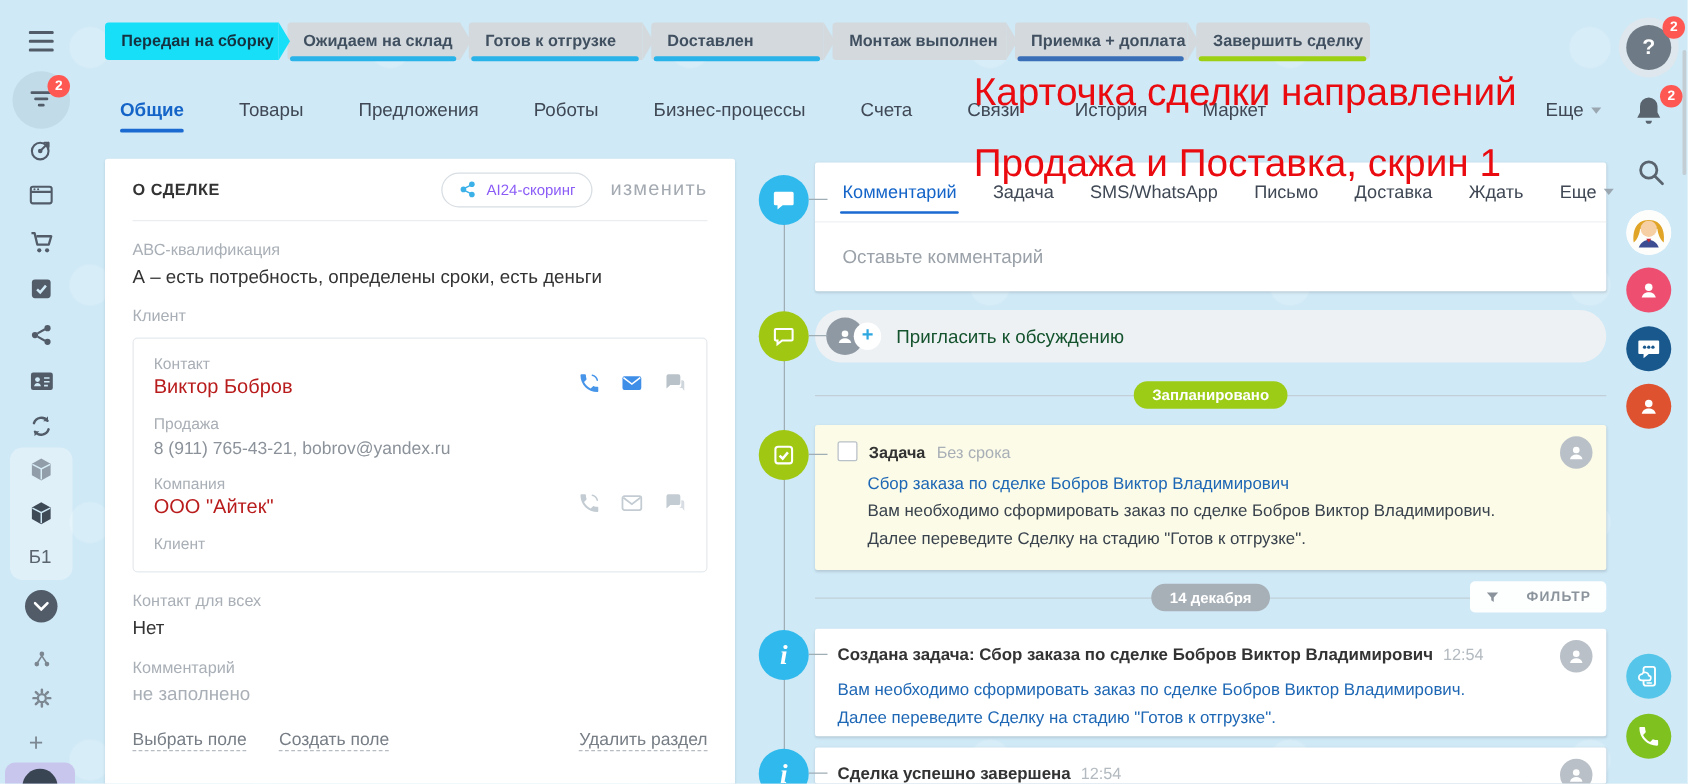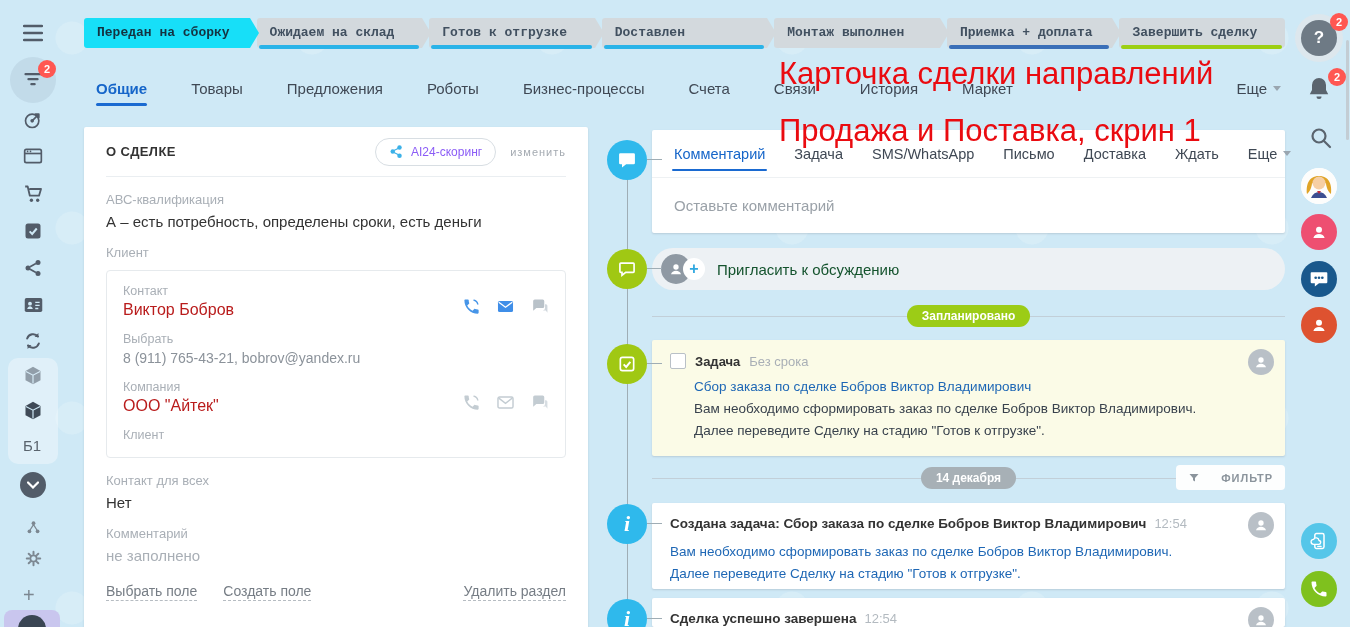--- a/index.html
+++ b/index.html
@@ -5,21 +5,21 @@
   html,body{margin:0;padding:0;}
   body{font-family:"Liberation Sans",sans-serif;}
   .page{position:relative;width:1350px;height:627px;overflow:hidden;
     background-color:#cfe9f6;
     background-image:
       radial-gradient(circle at 30% 20%, rgba(255,255,255,.16) 0 16px, transparent 17px),
       radial-gradient(circle at 70% 70%, rgba(255,255,255,.12) 0 22px, transparent 23px);
     background-size:240px 190px, 300px 240px;}
 
   
-  .stage-bar{position:absolute;left:84px;top:18px;width:1201px;display:flex;gap:7px;font-family:Liberation Mono, monospace;}
+  .stage-bar{position:absolute;left:84px;top:18px;width:1012px;display:flex;gap:7px;}
   .stage{position:relative;flex:1;height:30px;background:#d3d9dd;line-height:30px;
     padding-left:13px;font-size:13px;font-weight:bold;color:#415060;white-space:nowrap;
     border-radius:3px 0 0 3px;cursor:pointer;}
   .stage::after{content:'';position:absolute;right:-9px;top:0;z-index:2;
     border-top:15px solid transparent;border-bottom:15px solid transparent;border-left:9px solid #d3d9dd;}
   .stage.current{background:#17dff8;color:#143240;}
   .stage.current::after{border-left-color:#17dff8;}
   .stage.last{border-radius:3px 4px 4px 3px;}
   .stage.last::after{display:none;}
   .stage .under{position:absolute;left:2px;right:3px;bottom:-1px;height:4px;border-radius:2px;}
@@ -41,21 +41,21 @@
 
   
   .deal-panel{position:absolute;left:84px;top:127px;width:504px;height:510px;background:#fff;border-radius:2px;
     box-shadow:0 1px 2px rgba(83,92,105,.22);padding:0 22px;box-sizing:border-box;}
   .dp-header{height:49px;display:flex;align-items:center;}
   .dp-title{font-size:13px;font-weight:bold;color:#333;letter-spacing:.4px;}
   .dp-right{margin-left:auto;display:flex;align-items:center;gap:14px;}
   .ai-pill{display:flex;align-items:center;gap:7px;border:1px solid #d8dee3;border-radius:14px;height:26px;
     padding:0 13px;cursor:pointer;background:#fff;}
   .ai-pill span{font-size:12px;font-weight:normal;color:#8b5cf6;}
-  .edit-link{font-size:11px;color:#a4aab1;letter-spacing:1px;cursor:pointer;}
+  .edit-link{font-size:16px;color:#a4aab1;letter-spacing:1px;cursor:pointer;}
   .dp-divider{border-top:1px solid #eaeef1;}
   .f-label{font-size:13px;color:#a9afb6;margin-top:15px;}
   .f-value{font-size:15px;color:#333;margin-top:6px;}
   .client-card{margin-top:10px;border:1px solid #e6eaed;border-radius:4px;padding:13px 16px 11px;background:#fff;}
   .crow{display:flex;align-items:flex-end;justify-content:space-between;}
   .cc-label{font-size:12.5px;color:#a9afb6;}
   .cc-name{font-size:16px;color:#b91c1c;margin-top:3px;}
   .cc-sub{font-size:14px;color:#8b929a;margin-top:4px;}
   .icon-row{display:flex;gap:15px;align-items:center;padding-bottom:3px;}
   .icon-row .ci{width:19px;height:19px;cursor:pointer;}
@@ -234,21 +234,21 @@
           <svg class="ci" viewBox="0 0 24 24">
             <rect x="2.5" y="5" width="19" height="14" rx="2" fill="#3f8ee8"></rect>
             <path d="M3.5 6.5l8.5 6.5 8.5-6.5" stroke="#fff" stroke-width="1.6" fill="none"></path>
           </svg>
           <svg class="ci" viewBox="0 0 24 24">
             <path fill="#b9c2c9" d="M4 4h13a2 2 0 0 1 2 2v7a2 2 0 0 1-2 2H9l-4 3.5V6a2 2 0 0 1 2-2z" transform="translate(-1,-1)"></path>
             <path fill="#cfd6dc" d="M10 16h10l2 3v-9a2 2 0 0 0-2-2h-1v5a3 3 0 0 1-3 3h-6z" transform="translate(0,1)"></path>
           </svg>
         </div>
       </div>
-      <div class="cc-label" style="margin-top:13px;">Выбрать</div>
+      <div class="cc-label" style="margin-top:13px;">Продажа</div>
       <div class="cc-sub">8 (911) 765-43-21, bobrov@yandex.ru</div>
 
       <div class="crow" style="margin-top:14px;">
         <div>
           <div class="cc-label">Компания</div>
           <div class="cc-name">ООО "Айтек"</div>
         </div>
         <div class="icon-row">
           <svg class="ci" viewBox="0 0 24 24">
             <path fill="#c3ccd2" d="M6.6 10.8c1.5 2.9 3.8 5.2 6.7 6.7l2.2-2.2c.3-.3.7-.4 1-.2 1.1.4 2.3.6 3.5.6.6 0 1 .4 1 1V20c0 .6-.4 1-1 1C10.6 21 3 13.4 3 4c0-.6.4-1 1-1h3.5c.6 0 1 .4 1 1 0 1.2.2 2.4.6 3.5.1.3 0 .7-.2 1l-2.3 2.3z"></path>

